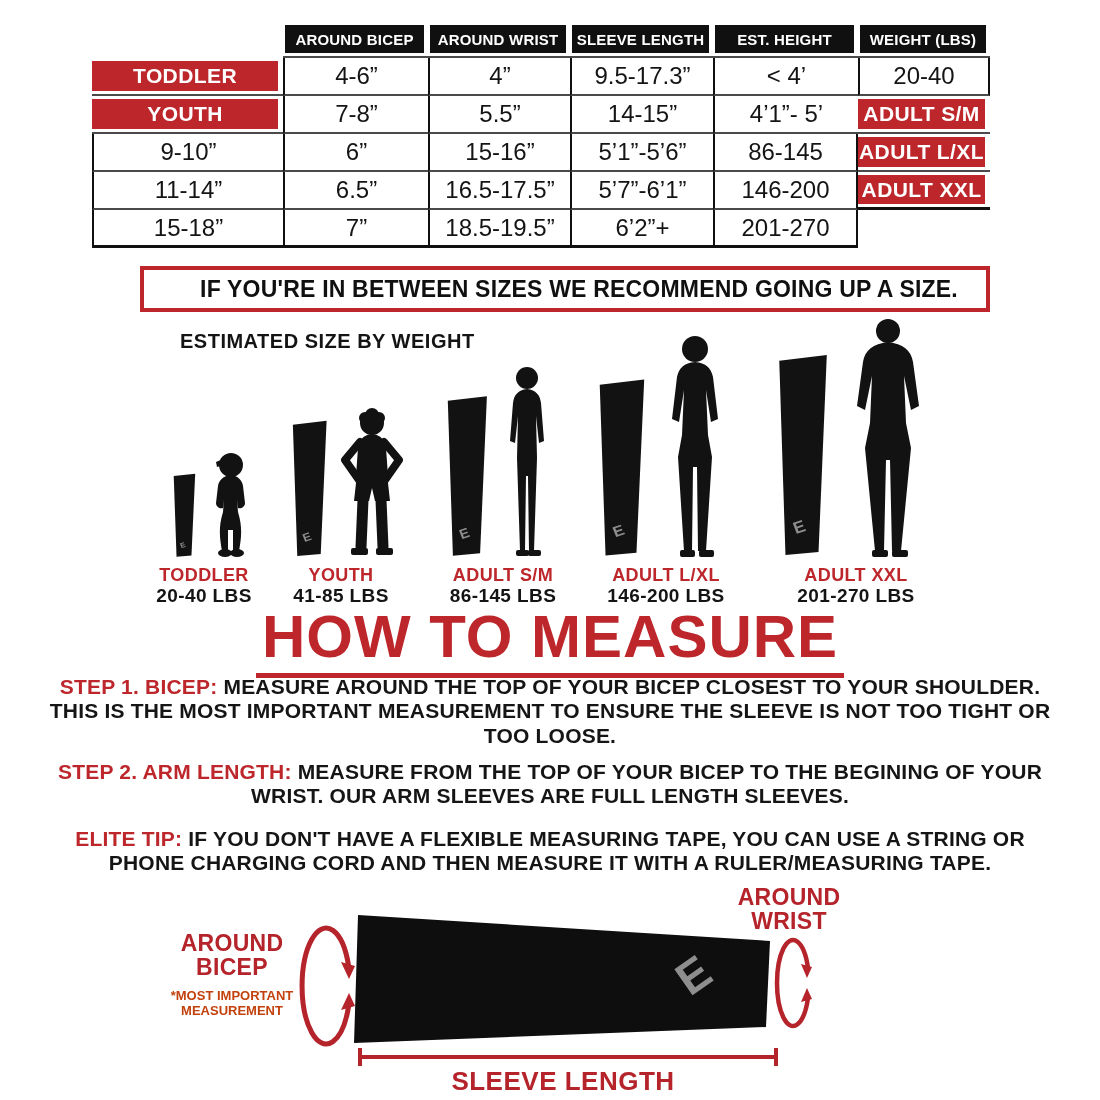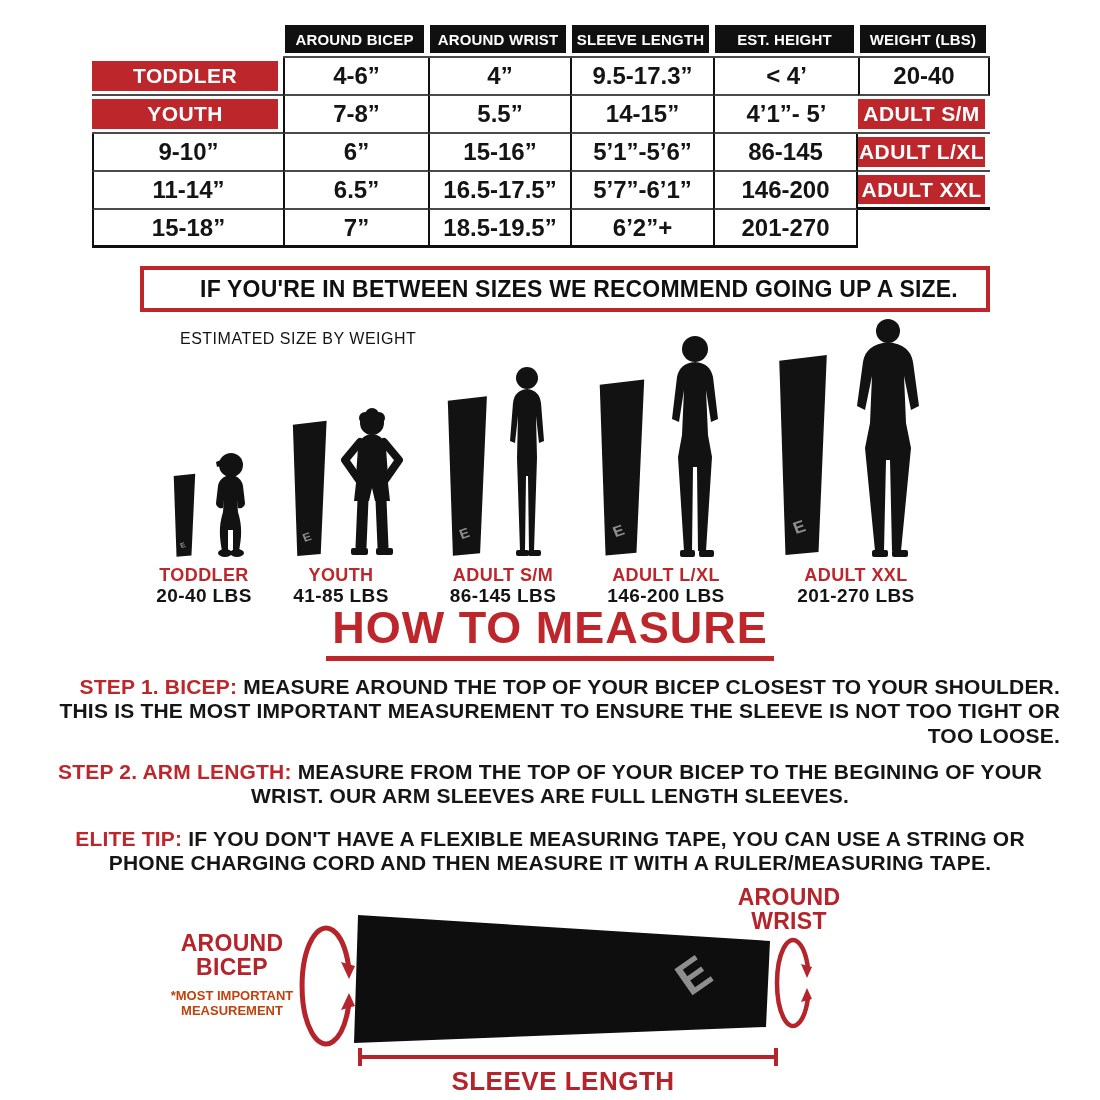--- a/index.html
+++ b/index.html
@@ -13,44 +13,44 @@
   .cell{display:flex;align-items:stretch;justify-content:center;}
   .hd{border-bottom:2px solid #4a4a4a;}
   .hdbox{flex:1;margin:0 4px 3px 2px;background:#101010;color:#ffffff;
     display:flex;align-items:center;justify-content:center;
     font-size:15px;font-weight:800;letter-spacing:.2px;white-space:nowrap;}
   .lab{border-bottom:2px solid #4a4a4a;}
   .labbox{flex:1;margin:3px 5px 3px 0;background:#BD272C;color:#ffffff;
     display:flex;align-items:center;justify-content:center;
     font-size:21px;font-weight:800;letter-spacing:.4px;white-space:nowrap;}
   .td{border-left:2px solid #101010;border-bottom:2px solid #4a4a4a;
-    align-items:center;font-size:24px;font-weight:700;white-space:nowrap;}
+    align-items:center;font-size:24px;font-weight:400;white-space:nowrap;}
   .td.last{border-right:2px solid #101010;}
   .bot{border-bottom:3px solid #101010;}
 
   
   .banner{position:absolute;left:140px;top:266px;width:814px;height:38px;
     border:4px solid #BD272C;display:flex;align-items:center;justify-content:center;
     font-size:23px;font-weight:800;letter-spacing:.2px;white-space:nowrap;color:#101010;padding-left:28px;}
 
   
-  .est-title{position:absolute;left:180px;top:330px;font-size:16px;font-weight:400;letter-spacing:.5px;color:#141414;}
+  .est-title{position:absolute;left:180px;top:330px;font-size:20px;font-weight:700;letter-spacing:.5px;color:#141414;}
   .fig{position:absolute;}
   .grp-label{position:absolute;transform:translateX(-50%);text-align:center;line-height:1.12;white-space:nowrap;}
   .grp-label .nm{color:#BD272C;font-size:18px;font-weight:800;letter-spacing:.4px;display:block;}
   .grp-label .wt{color:#141414;font-size:19px;font-weight:800;letter-spacing:.4px;display:block;}
 
   
   .htm-wrap{position:absolute;left:0;top:602px;width:1100px;text-align:center;}
-  .htm{display:inline-block;color:#BD272C;font-size:45px;font-weight:800;letter-spacing:1px;
+  .htm{display:inline-block;color:#BD272C;font-size:60px;font-weight:800;letter-spacing:1px;
     border-bottom:5px solid #BD272C;padding:0 6px 2px 6px;white-space:nowrap;}
   .step{position:absolute;left:40px;width:1020px;text-align:center;
     font-size:21px;font-weight:800;line-height:1.16;letter-spacing:.2px;color:#151515;}
   .step .stlab{color:#BD272C;}
-  .step1{top:675px;text-align:right;} .step2{top:760px;} .step3{top:827px;}
+  .step1{top:675px;} .step2{top:760px;} .step3{top:827px;}
 
   
   .dg-label{position:absolute;transform:translateX(-50%);text-align:center;
     color:#B5232B;font-weight:800;font-size:23px;line-height:1.03;letter-spacing:.3px;}
   .dg-note{position:absolute;transform:translateX(-50%);text-align:center;
     color:#c2410c;font-weight:800;font-size:13px;line-height:1.18;}
   .measure-line{position:absolute;left:358px;top:1048px;width:412px;height:18px;
     border-left:4px solid #B5232B;border-right:4px solid #B5232B;}
   .measure-line .bar{position:absolute;left:0;right:0;top:7px;height:4px;background:#B5232B;}
   .sl-label{position:absolute;left:563px;top:1066px;transform:translateX(-50%);

